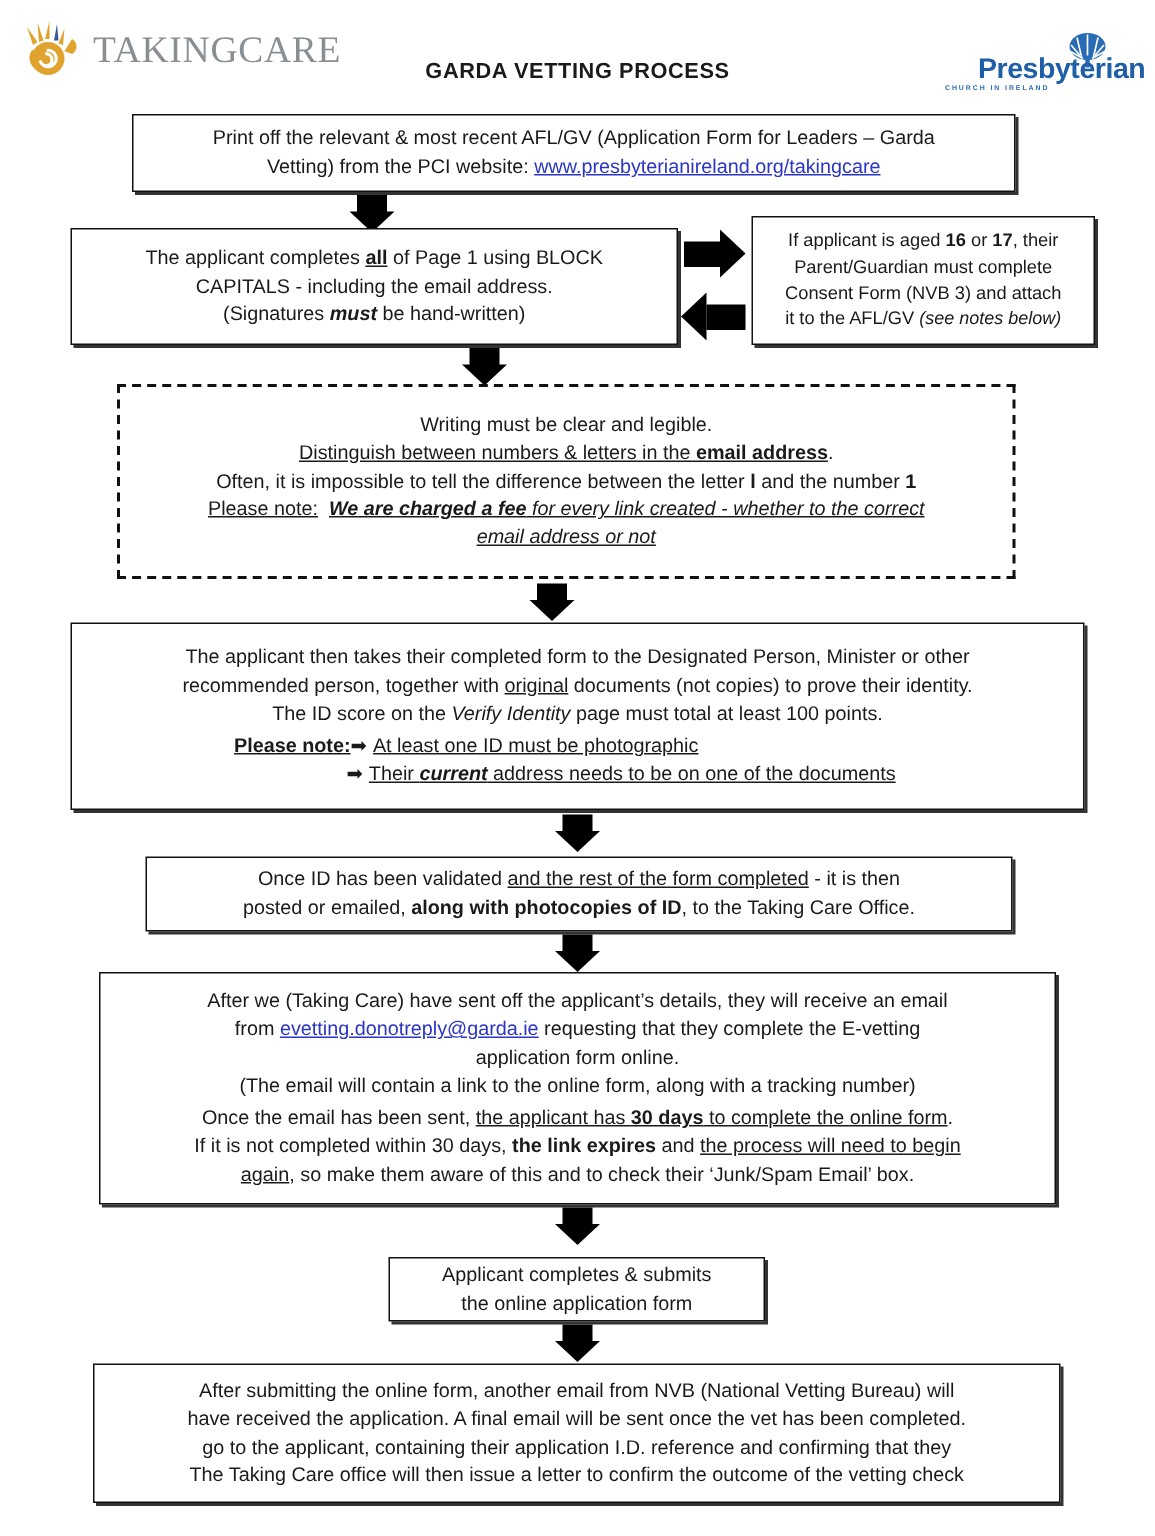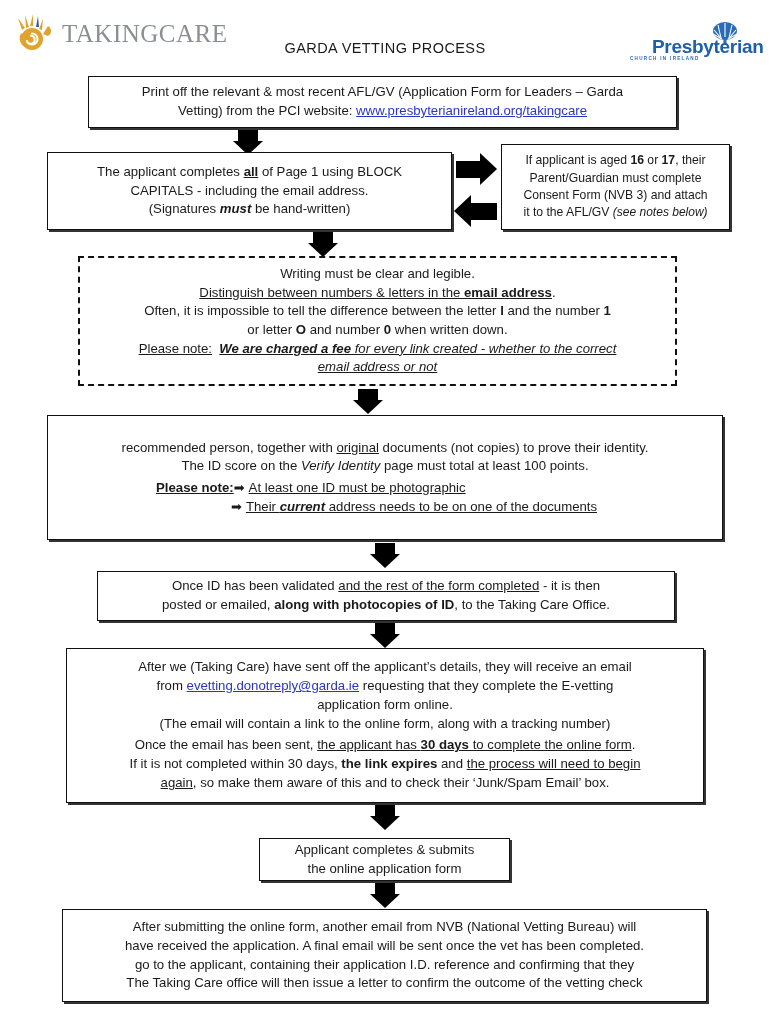--- a/index.html
+++ b/index.html
@@ -23,21 +23,21 @@
   }
   .tc-mark { position:relative; width:46px; height:44px; }
   .tc-mark svg { display:block; }
   .tc-word {
     font-size:25px; letter-spacing:0.5px; color:#8a8f94;
     font-family:Liberation Serif, serif; font-weight:400;
   }
 
   .doc-title {
     position:absolute; left:0; right:0; top:40px;
-    text-align:center; font-size:14.5px; font-weight:normal;
+    text-align:center; font-size:14.5px; font-weight:bold;
     letter-spacing:0.4px;
   }
 
   .logo-presb {
     position:absolute; right:22px; top:22px;
     width:120px; height:44px;
   }
   .presb-word {
     position:absolute; left:0; top:14px;
     font-size:19px; font-weight:bold; color:#1f5fa8;
@@ -203,36 +203,34 @@
 
 <div class="box dashed" style="left:78px; top:256px; width:599px; height:130px;">
   <p>Writing must be clear and legible.</p>
   <p>
     <u><span>Distinguish between numbers &amp; letters in the </span><b>email address</b></u><span>.</span>
   </p>
   <p>
     <span>Often, it is impossible to tell the difference between the letter </span><b>l</b><span> and the number </span><b>1</b>
   </p>
   <p>
-    <span>or letter </span><b>O</b><span> and number </span><b>0</b><span> when written down.</span>
-  </p>
-  <p>
     <u>Please note:</u>&nbsp; <b><i><u>We are charged a fee</u></i></b><i><u> for every link created - whether to the correct</u></i>
   </p>
   <p>
     <i><u>email address or not</u></i>
   </p>
 </div>
 
 <div>
   <div class="ad-stem" style="left:358px; top:389px; width:20px; height:13px;"></div>
   <div class="ad-head" style="left:353px; top:400px;"></div>
 </div>
 
 <div class="box" style="left:47px; top:415px; width:676px; height:125px; padding:7px 10px;">
+  <p>The applicant then takes their completed form to the Designated Person, Minister or other</p>
   <p>
     <span>recommended person, together with </span><u>original</u><span> documents (not copies) to prove their identity.</span>
   </p>
   <p>
     <span>The ID score on the </span><i>Verify Identity</i><span> page must total at least 100 points.</span>
   </p>
   <div class="note-row" style="margin-top:3px; padding-left:98px;">
     <b><u>Please note:</u></b>
     <span class="bullet-arrow">➡</span>
     <u>At least one ID must be photographic</u>

